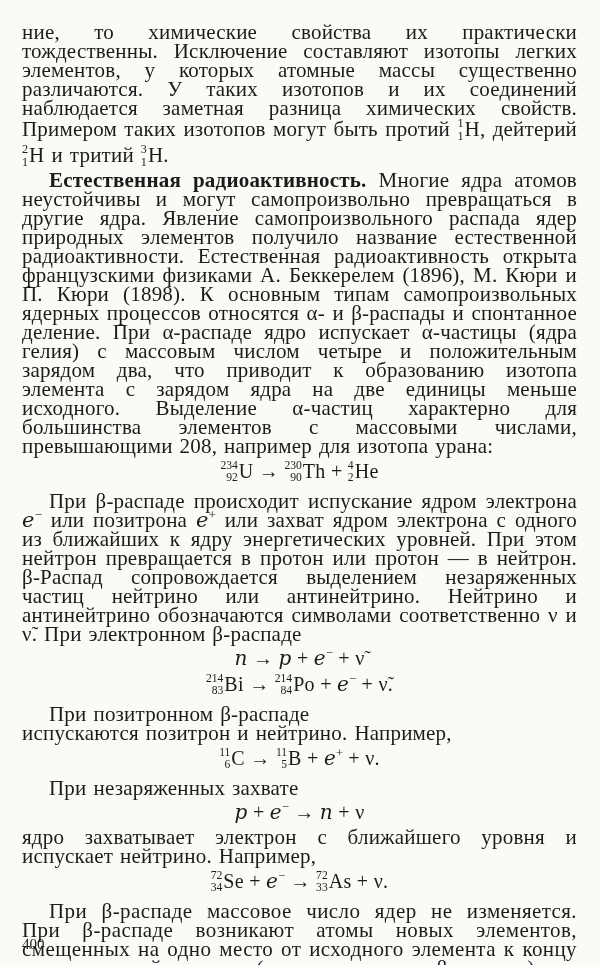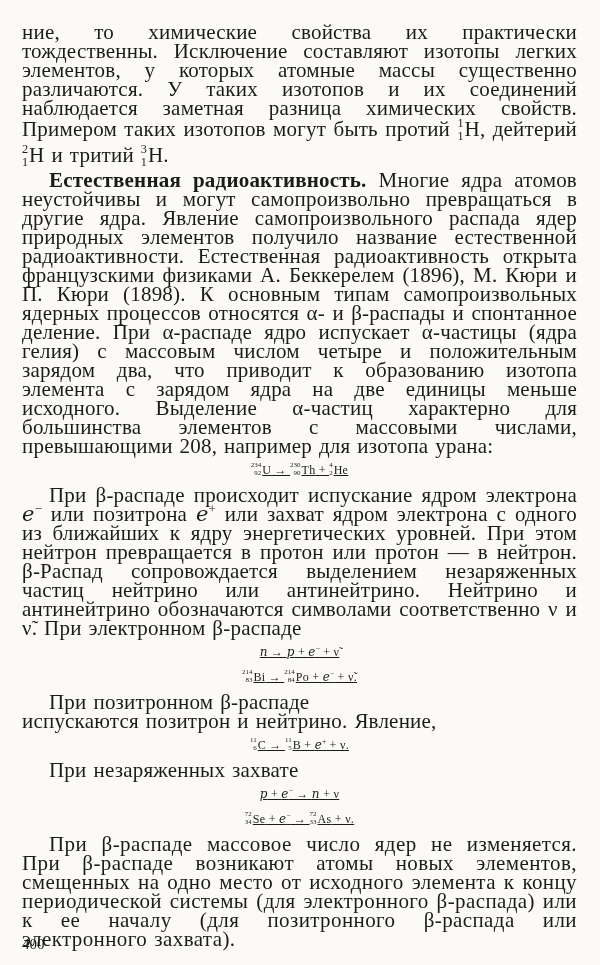--- a/index.html
+++ b/index.html
@@ -24,25 +24,24 @@
     font-size: 21px;
     line-height: 19px;
     text-align: justify;
     word-spacing: 1.5px;
     letter-spacing: 0.2px;
   }
   .para.indent { text-indent: 27px; }
   .para.italic { letter-spacing: 0.4px; }
   .equation {
     text-align: center;
-    font-size: 12px;
+    font-size: 20px;
     line-height: 19px;
     margin: 5px 0 6px 0;
     letter-spacing: 0.3px;
-    text-decoration: underline;
   }
   .seg-bold { font-weight: bold; }
   .seg-var {
     font-style: italic;
     font-family: "DejaVu Serif", "Liberation Serif", serif;
   }
   .seg-sup {
     font-size: 0.62em;
     vertical-align: super;
     line-height: 0;
@@ -74,21 +73,22 @@
 <body>
 
 <main class="page">
     <p class="para"><span class="seg-plain">ние, то химические свойства их практически тождественны. Исключение составляют изотопы легких элементов, у которых атомные массы существенно различаются. У таких изотопов и их соединений наблюдается заметная разница химических свойств. Примером таких изотопов могут быть протий </span><span class="nuclide"><span class="stack"><span class="mass">1</span><span class="z">1</span></span><span class="sym">H</span></span><span class="seg-plain">, дейтерий </span><span class="nuclide"><span class="stack"><span class="mass">2</span><span class="z">1</span></span><span class="sym">H</span></span><span class="seg-plain"> и тритий </span><span class="nuclide"><span class="stack"><span class="mass">3</span><span class="z">1</span></span><span class="sym">H</span></span><span class="seg-plain">.</span></p>
     <p class="para indent"><span class="seg-bold">Естественная радиоактивность. </span><span class="seg-plain">Многие ядра атомов неустойчивы и могут самопроизвольно превращаться в другие ядра. Явление самопроизвольного распада ядер природных элементов получило название естественной радиоактивности. Естественная радиоактивность открыта французскими физиками А. Беккерелем (1896), М. Кюри и П. Кюри (1898). К основным типам самопроизвольных ядерных процессов относятся α- и β-распады и спонтанное деление. При α-распаде ядро испускает α-частицы (ядра гелия) с массовым числом четыре и положительным зарядом два, что приводит к образованию изотопа элемента с зарядом ядра на две единицы меньше исходного. Выделение α-частиц характерно для большинства элементов с массовыми числами, превышающими 208, например для изотопа урана:</span></p>
     <div class="equation"><span class="nuclide"><span class="stack"><span class="mass">234</span><span class="z">92</span></span><span class="sym">U</span></span><span class="seg-plain"> → </span><span class="nuclide"><span class="stack"><span class="mass">230</span><span class="z">90</span></span><span class="sym">Th</span></span><span class="seg-plain"> + </span><span class="nuclide"><span class="stack"><span class="mass">4</span><span class="z">2</span></span><span class="sym">He</span></span></div>
     <p class="para indent"><span class="seg-plain">При β-распаде происходит испускание ядром электрона </span><span class="seg-var">e</span><span class="seg-sup">−</span><span class="seg-plain"> или позитрона </span><span class="seg-var">e</span><span class="seg-sup">+</span><span class="seg-plain"> или захват ядром электрона с одного из ближайших к ядру энергетических уровней. При этом нейтрон превращается в протон или протон — в нейтрон. β-Распад сопровождается выделением незаряженных частиц нейтрино или антинейтрино. Нейтрино и антинейтрино обозначаются символами соответственно ν и ν̃. При электронном β-распаде</span></p>
     <div class="equation"><span class="seg-var">n</span><span class="seg-plain"> → </span><span class="seg-var">p</span><span class="seg-plain"> + </span><span class="seg-var">e</span><span class="seg-sup">−</span><span class="seg-plain"> + ν̃</span></div>
     <div class="equation"><span class="nuclide"><span class="stack"><span class="mass">214</span><span class="z">83</span></span><span class="sym">Bi</span></span><span class="seg-plain"> → </span><span class="nuclide"><span class="stack"><span class="mass">214</span><span class="z">84</span></span><span class="sym">Po</span></span><span class="seg-plain"> + </span><span class="seg-var">e</span><span class="seg-sup">−</span><span class="seg-plain"> + ν̃.</span></div>
     <p class="para indent"><span class="seg-plain">При позитронном β-распаде</span></p>
-    <p class="para"><span class="seg-plain">испускаются позитрон и нейтрино. Явление,</span></p>
+    <p class="para"><span class="seg-plain">испускаются позитрон и нейтрино. Например,</span></p>
     <div class="equation"><span class="nuclide"><span class="stack"><span class="mass">11</span><span class="z">6</span></span><span class="sym">C</span></span><span class="seg-plain"> → </span><span class="nuclide"><span class="stack"><span class="mass">11</span><span class="z">5</span></span><span class="sym">B</span></span><span class="seg-plain"> + </span><span class="seg-var">e</span><span class="seg-sup">+</span><span class="seg-plain"> + ν.</span></div>
     <p class="para indent"><span class="seg-plain">При незаряженных захвате</span></p>
     <div class="equation"><span class="seg-var">p</span><span class="seg-plain"> + </span><span class="seg-var">e</span><span class="seg-sup">−</span><span class="seg-plain"> → </span><span class="seg-var">n</span><span class="seg-plain"> + ν</span></div>
+    <p class="para"><span class="seg-plain">ядро захватывает электрон с ближайшего уровня и испускает нейтрино. Например,</span></p>
     <div class="equation"><span class="nuclide"><span class="stack"><span class="mass">72</span><span class="z">34</span></span><span class="sym">Se</span></span><span class="seg-plain"> + </span><span class="seg-var">e</span><span class="seg-sup">−</span><span class="seg-plain"> → </span><span class="nuclide"><span class="stack"><span class="mass">72</span><span class="z">33</span></span><span class="sym">As</span></span><span class="seg-plain"> + ν.</span></div>
     <p class="para indent italic"><span class="seg-plain">При β-распаде массовое число ядер не изменяется. При β-распаде возникают атомы новых элементов, смещенных на одно место от исходного элемента к концу периодической системы (для электронного β-распада) или к ее началу (для позитронного β-распада или электронного захвата).</span></p>
   </main>
 
 <div class="page-number">400</div>
 
 </body></html>

